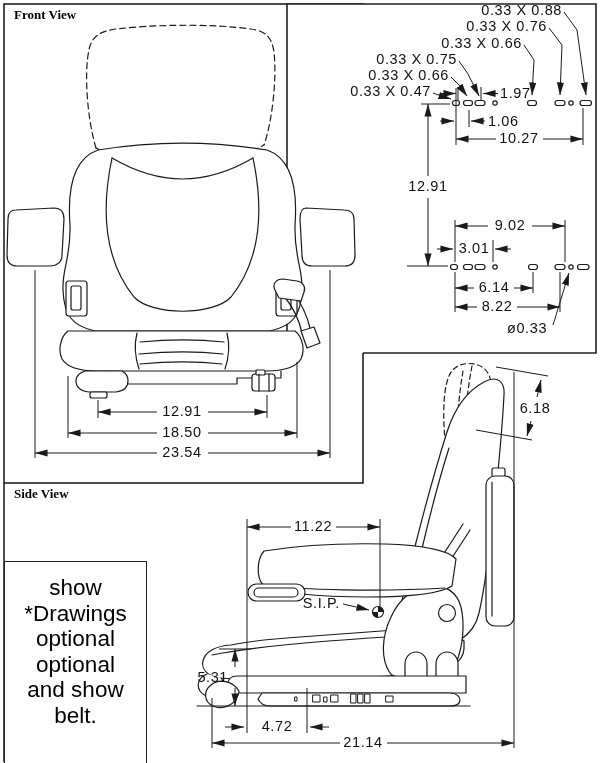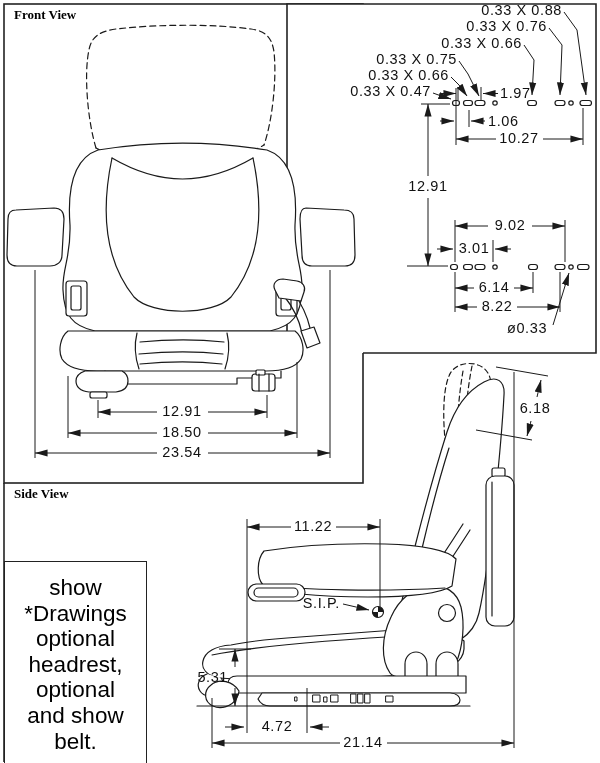--- a/index.html
+++ b/index.html
@@ -244,19 +244,18 @@
   </g>
 </svg>
 
 <div class="panel-title" style="left:14px;top:7px;">Front View</div>
 <div class="panel-title" style="left:14px;top:486px;text-align:right;">Side View</div>
 
 <div id="note-box">
   <div>show</div>
   <div>*Drawings</div>
   <div>optional</div>
-  <div>headrest,</div>
   <div>optional</div>
   <div>and show</div>
   <div>belt.</div>
 </div>
 
 </div>
 
 </body></html>

